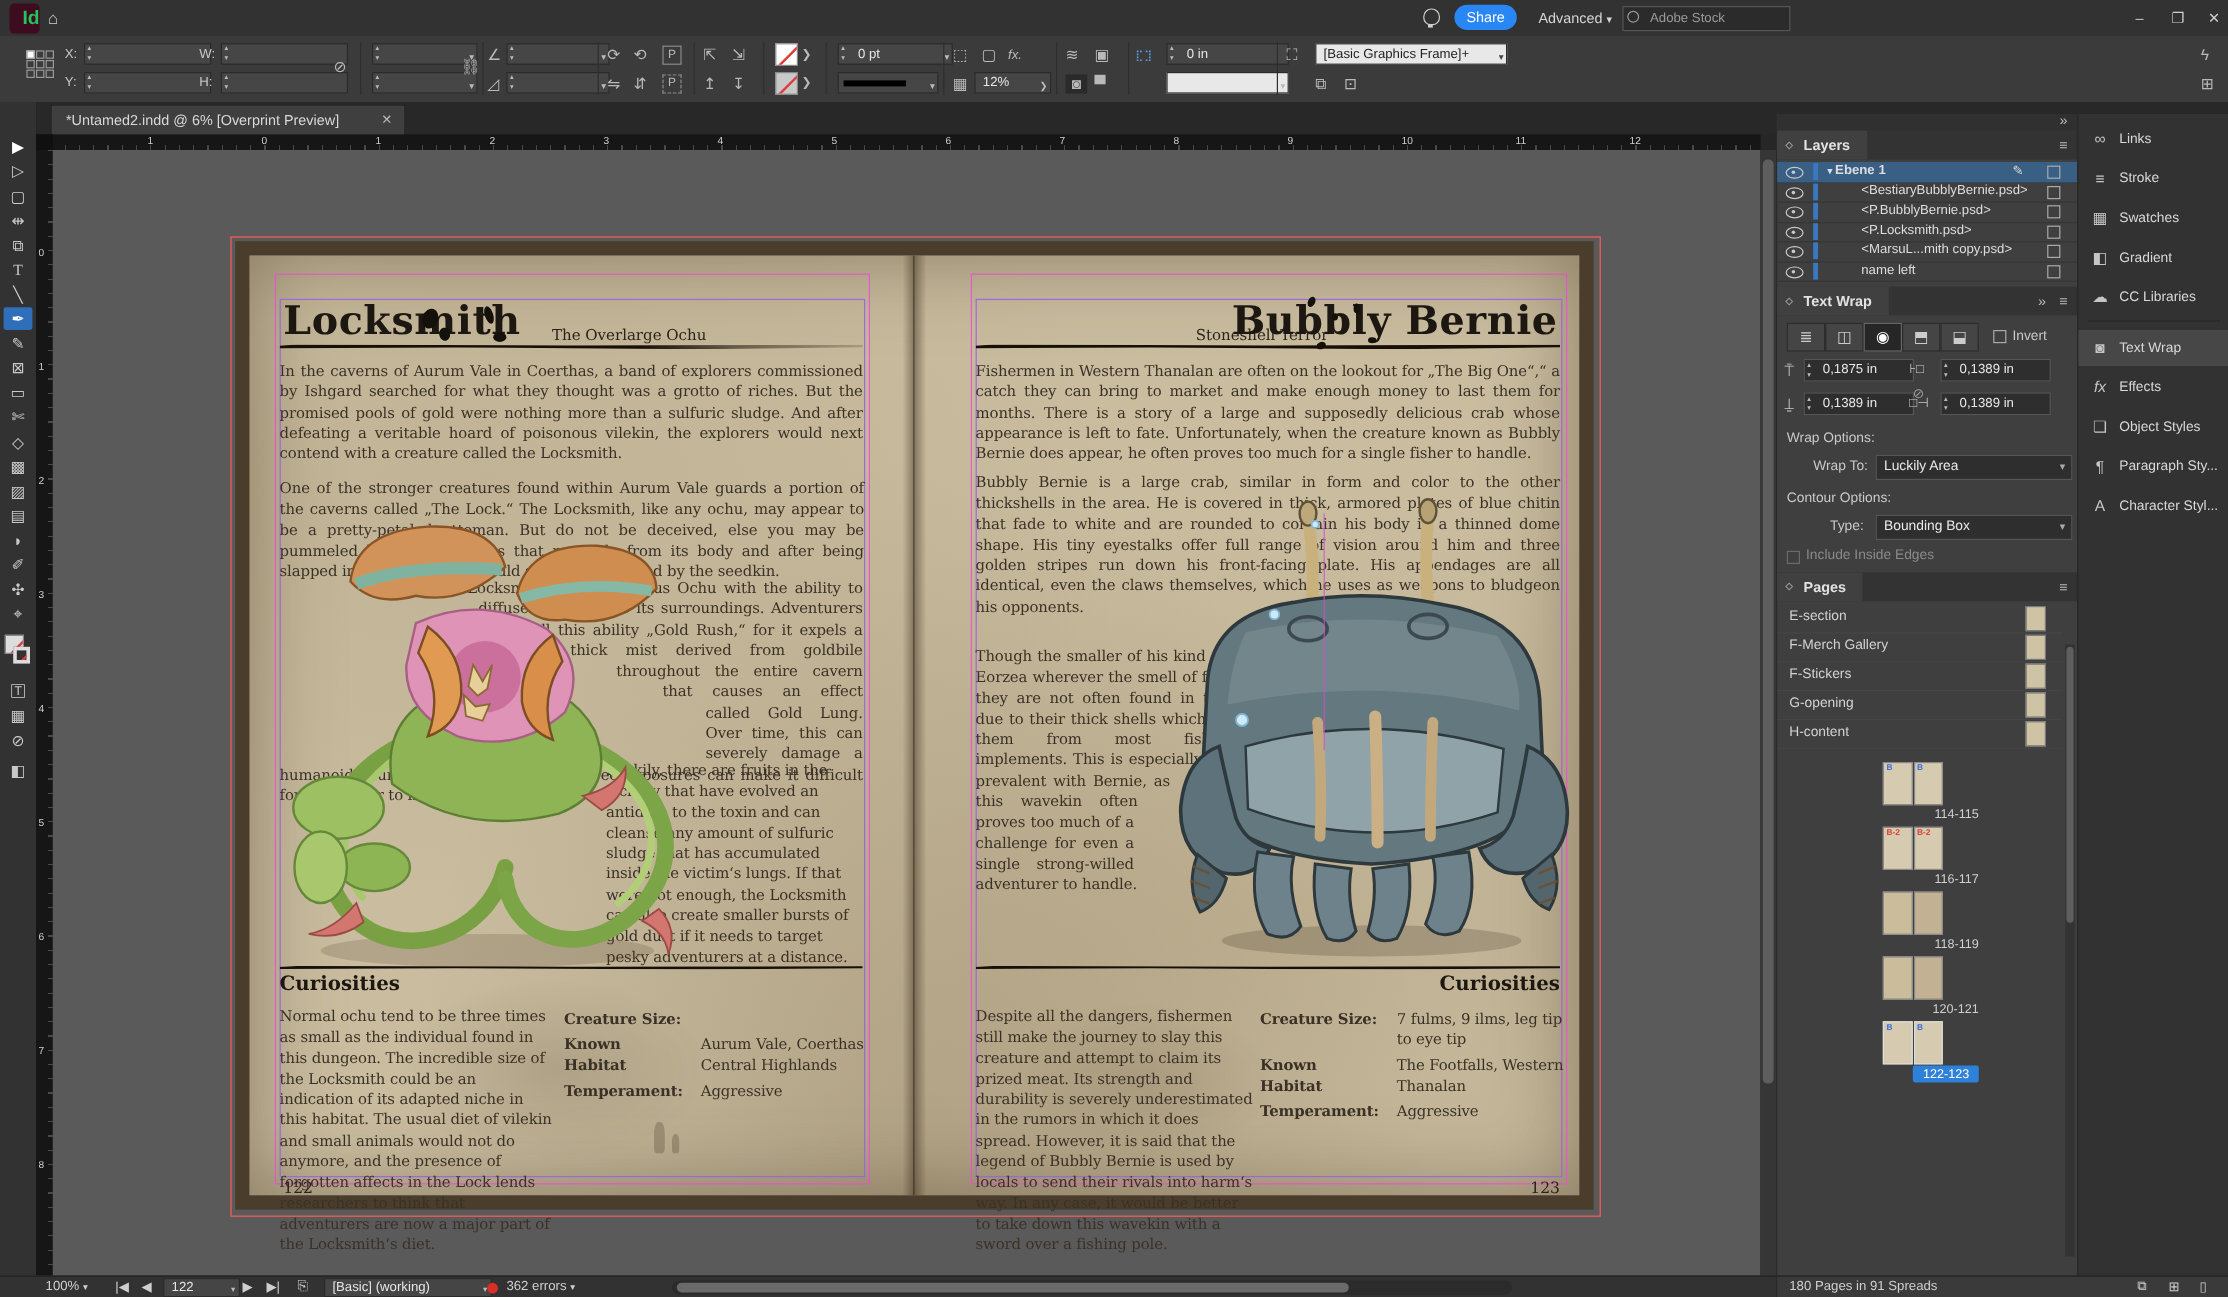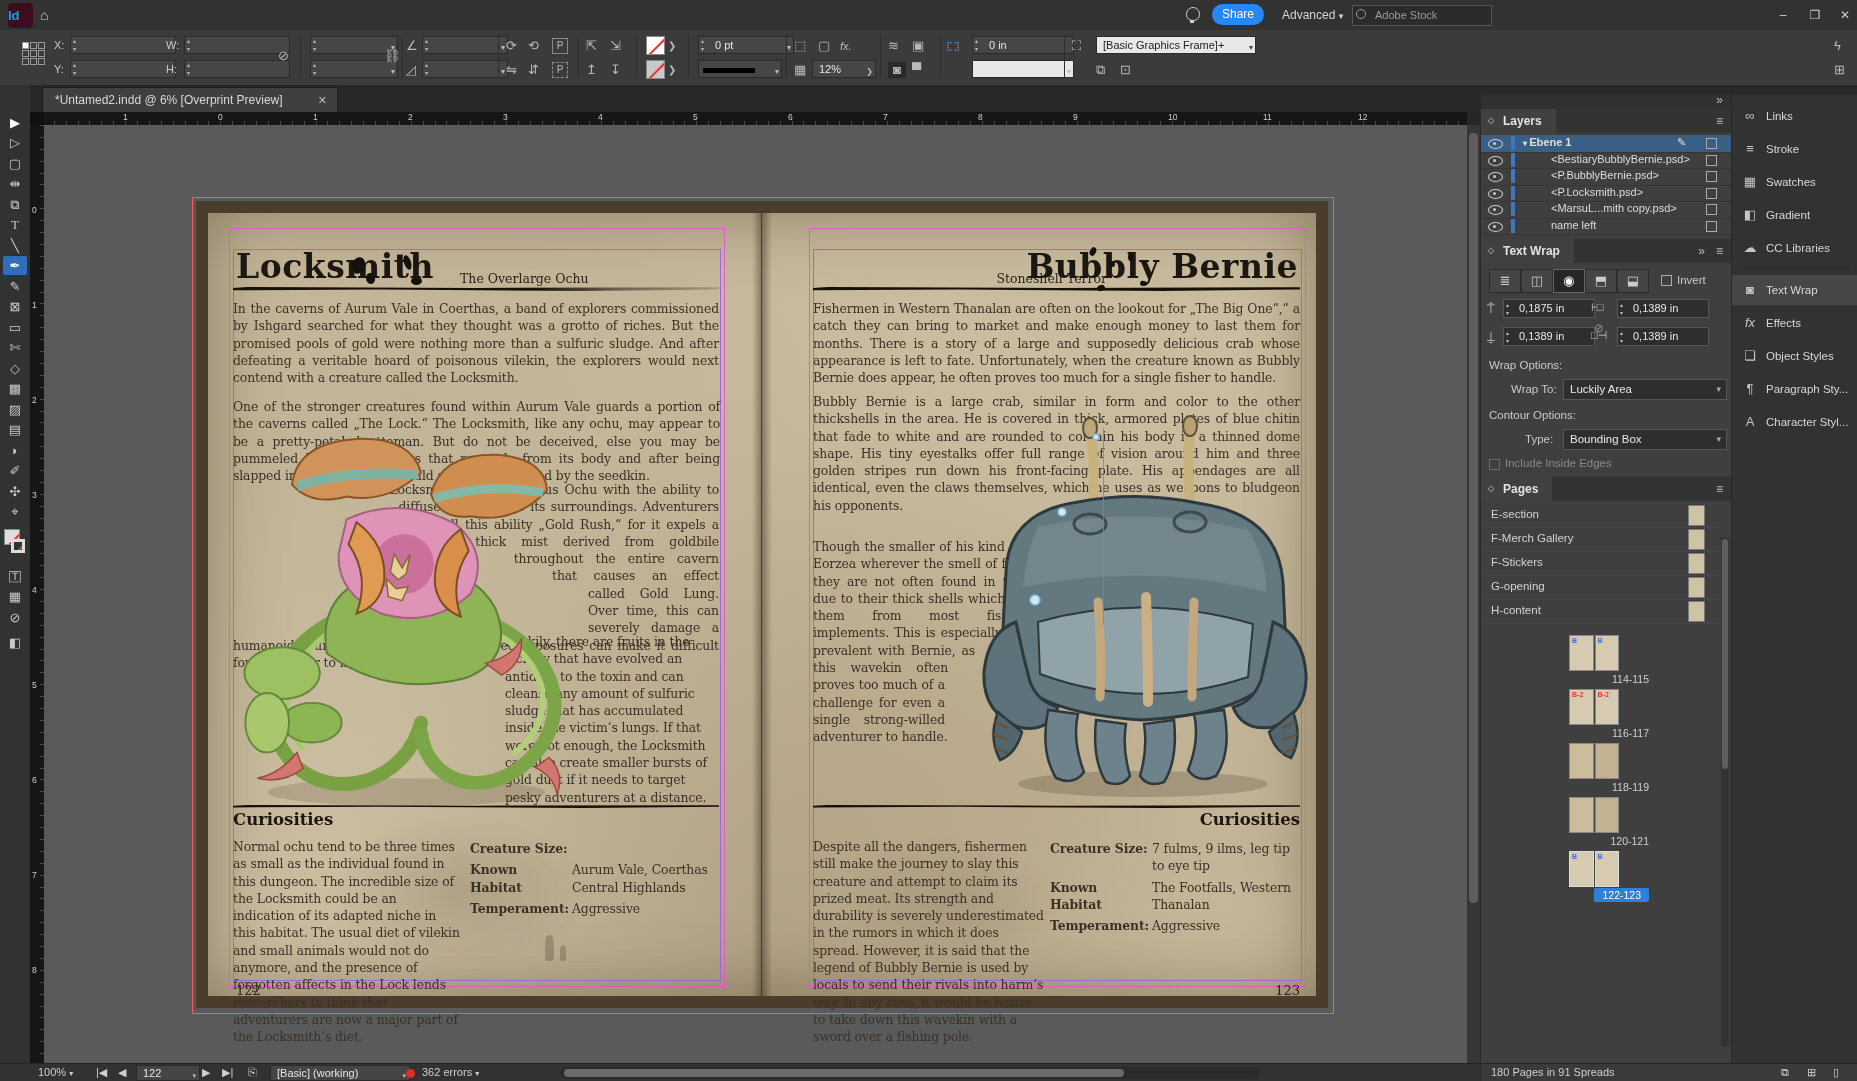--- a/index.html
+++ b/index.html
@@ -5,22 +5,22 @@
   html,body{margin:0;padding:0;background:#262626;width:1857px;height:1081px;overflow:hidden;
     font-family:"Liberation Sans",sans-serif;-webkit-font-smoothing:antialiased;}
   #app{position:relative;width:1857px;height:1081px;background:#262626;}
   .abs{position:absolute;}
   .ui{font-family:"Liberation Sans",sans-serif;color:#d8d8d8;font-size:12px;}
   
   #titlebar{left:0;top:0;width:1857px;height:30px;background:#323232;border-bottom:1px solid #232323;}
   #controlbar{left:0;top:30px;width:1857px;height:55px;background:#3b3b3b;border-bottom:1px solid #252525;}
   #tabrow{left:0;top:85px;width:1857px;height:27px;background:#282828;}
   .menuitem{color:#d5d5d5;font-size:12.5px;padding:7px 9px;display:inline-block;cursor:default;}
-  .idlogo{left:8px;top:3px;width:25px;height:25px;background:#3d0c1e;border-radius:4px;color:#0ea5e9;
-    font-weight:bold;font-size:13px;text-align:left;line-height:25px;}
+  .idlogo{left:8px;top:3px;width:25px;height:25px;background:#3d0c1e;border-radius:4px;color:#22c55e;
+    font-weight:bold;font-size:16px;text-align:right;line-height:25px;}
   .homeicon{left:40px;top:7px;width:16px;height:16px;color:#cfcfcf;font-size:14px;line-height:16px;}
   .sharebtn{left:1212px;top:4px;width:52px;height:21px;background:#2986f5;border-radius:11px;color:#fff;
     text-align:center;line-height:21px;font-size:12px;}
   .advanced{left:1282px;top:8px;color:#d5d5d5;font-size:12px;}
   .stockbox{left:1352px;top:5px;width:116px;height:19px;background:#2b2b2b;border:1px solid #555;color:#9a9a9a;
     font-size:11px;line-height:19px;padding-left:22px;}
   .winbtn{top:6px;width:30px;height:18px;color:#cfcfcf;text-align:center;font-size:12px;line-height:18px;}
   .bulb{left:1186px;top:7px;width:12px;height:12px;border:1.5px solid #cfcfcf;border-radius:50% 50% 45% 45%;}
   .bulb:after{content:"";position:absolute;left:3px;top:12px;width:4px;height:3px;background:#cfcfcf;}
   
@@ -73,21 +73,21 @@
   .btitle{position:absolute;font-family:"DejaVu Serif",serif;font-weight:bold;color:#1d1712;
     font-size:33px;letter-spacing:.5px;line-height:36px;}
   .bsub{position:absolute;font-family:"DejaVu Serif",serif;color:#2a2319;font-size:12.5px;}
   .brule{position:absolute;height:4px;background:linear-gradient(90deg,#171008 0 62%,rgba(23,16,8,.55) 78%,rgba(23,16,8,.18));
     clip-path:polygon(0 28%,3% 0,50% 22%,100% 5%,100% 60%,72% 100%,30% 62%,0 82%);}
   .brule.r{background:#171008;}
   .btxt{position:absolute;font-family:"DejaVu Serif",serif;font-size:12.4px;line-height:17.3px;color:#3a3126;
     text-align:justify;letter-spacing:-.1px;}
   .btxt.left{text-align:left;}
   .curhead{position:absolute;font-family:"DejaVu Serif",serif;font-weight:bold;font-size:16.5px;color:#1d1712;}
-  .statrow{display:flex;margin-bottom:4px;}
+  .statrow{display:flex;margin-bottom:4px;gap:12px;}
   .statlabel{width:102px;font-weight:bold;flex:none;}
   .statval{width:145px;flex:none;text-align:left;}
   .pagenum{position:absolute;font-family:"DejaVu Serif",serif;font-size:13px;color:#2a2319;}
   .inkspot{position:absolute;background:#14100a;border-radius:50%;}
   .ghost{position:absolute;border-radius:50%;filter:blur(2px);}
   .spacerL{float:left;width:355px;height:150px;shape-outside:polygon(0 0,25% 0,100% 80%,100% 100%,0 100%);}
   .spacerR{float:right;width:205px;height:180px;shape-outside:polygon(100% 8%,100% 100%,0 100%,0 78%,45% 45%,80% 18%);}
   
   #panelcol{left:1480px;top:95px;width:250px;height:968px;background:#3f3f3f;border-left:1px solid #2a2a2a;}
   .ptabbar{position:absolute;left:0;width:250px;height:24px;background:#333;}

